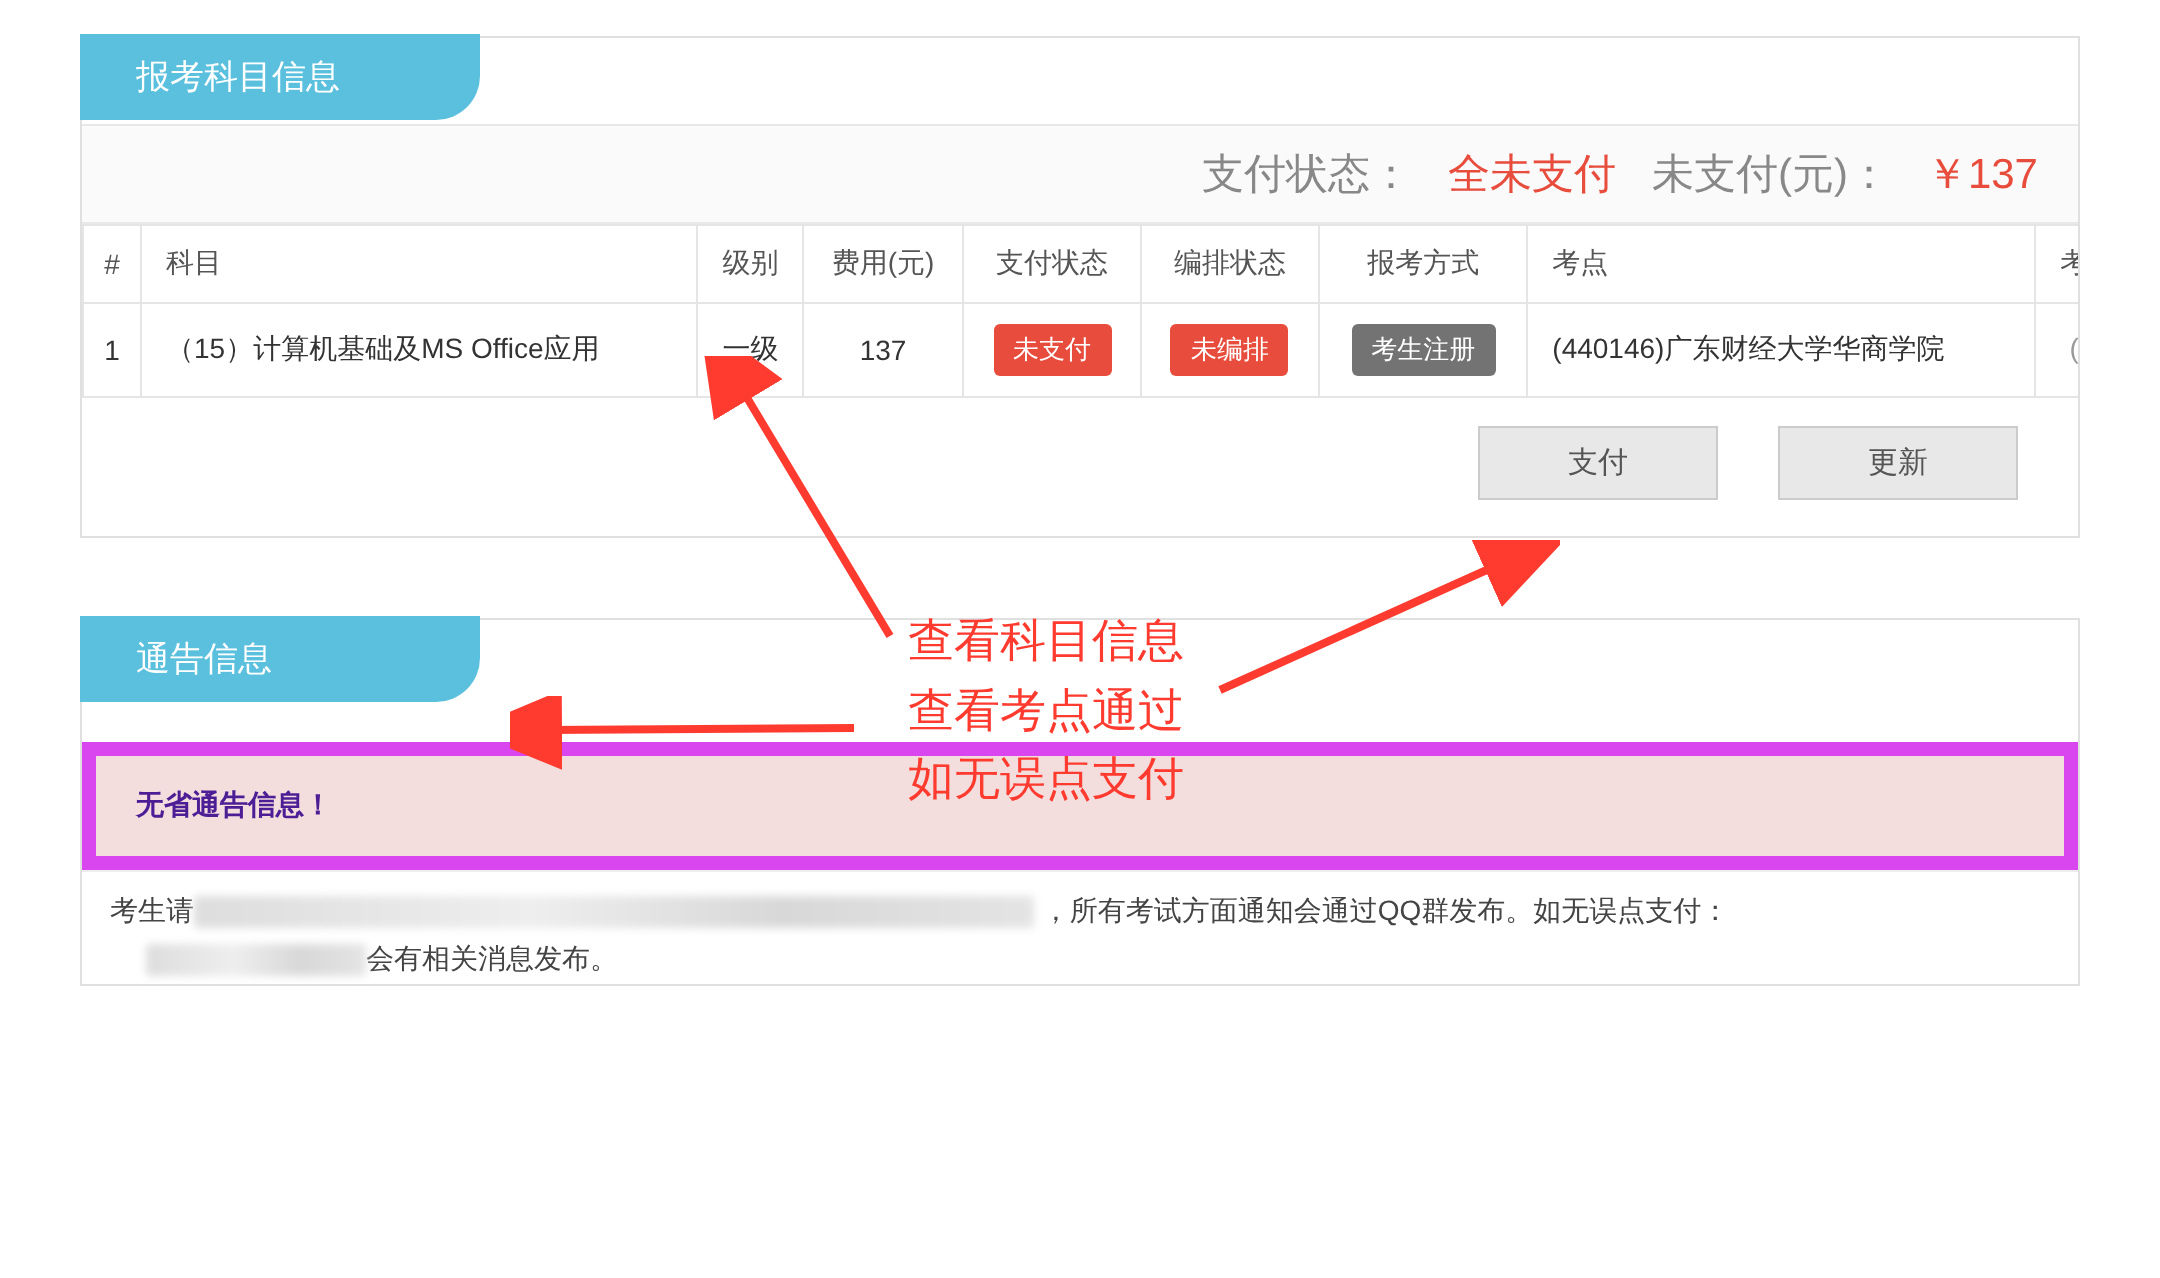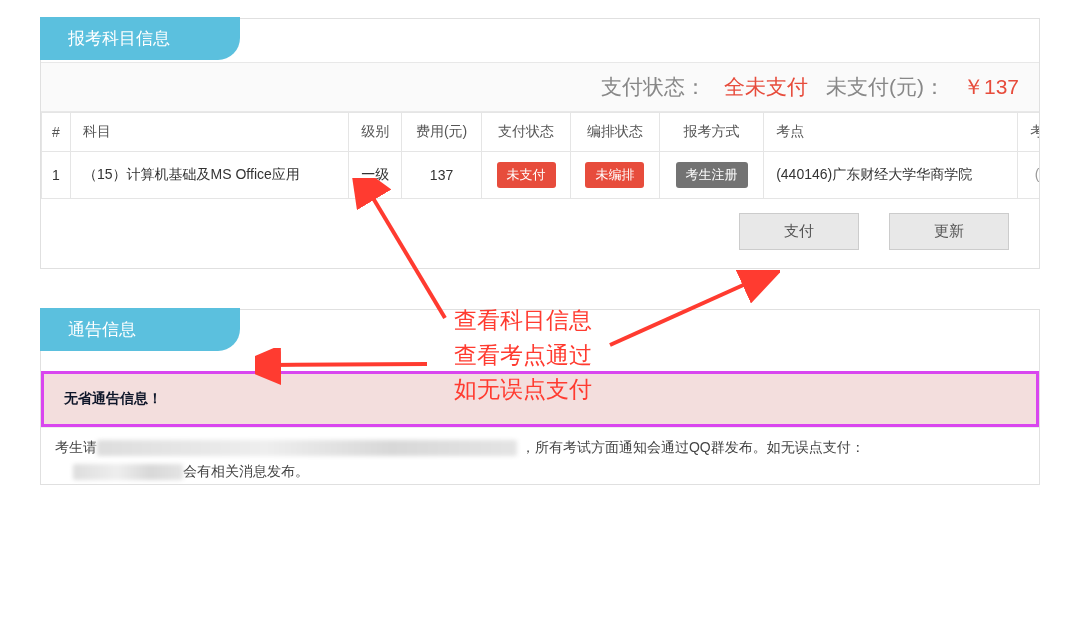--- a/index.html
+++ b/index.html
@@ -80,22 +80,22 @@
       width: 120px;
       text-align: center;
       font-size: 15px;
       color: #555;
       cursor: pointer;
     }
     .alert-danger {
       margin: 18px 0 0 0;
       padding: 16px 20px;
       background: #f3dedd;
-      border: 3px solid #d946ef;
-      color: #0f172a;
+      border: 7px solid #d946ef;
+      color: #4c1d95;
       font-weight: bold;
     }
     .notice-head {
       margin-top: 22px;
       padding: 6px 0 12px 60px;
       font-size: 15px;
     }
     .notice-head .lbl { color: #888; }
     .notice-head .val { color: #337ab7; margin-left: 10px; }
     .notice-body {

